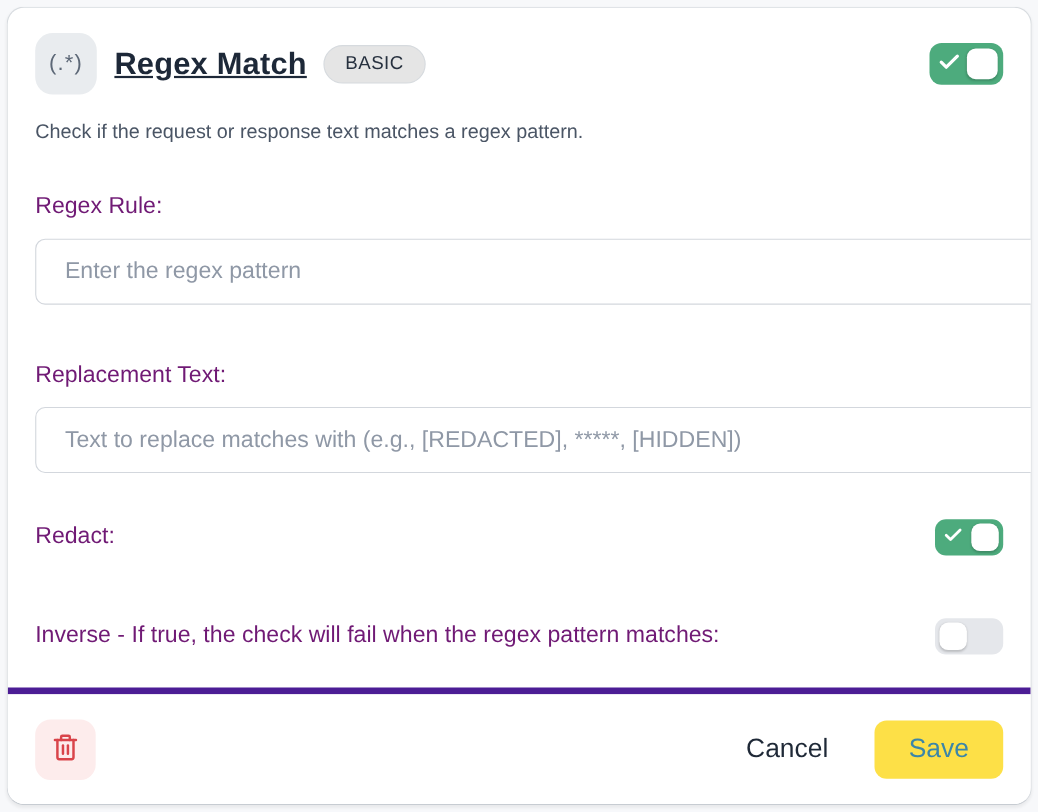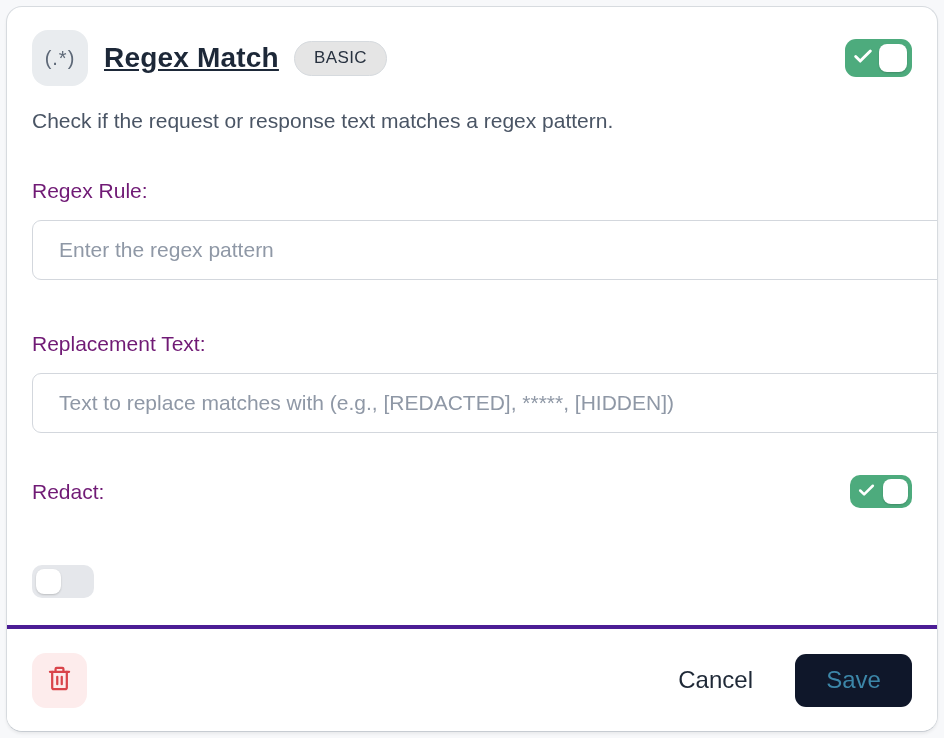--- a/index.html
+++ b/index.html
@@ -60,21 +60,21 @@
   }
   .switch.lg .knob { top: 5px; width: 28px; height: 28px; }
   .switch[data-state="on"] .knob { left: auto; right: 4px; }
   .switch.lg[data-state="on"] .knob { right: 5px; }
   .switch .check { display: none; position: absolute; left: 7px; top: 50%; transform: translateY(-50%); }
   .switch[data-state="on"] .check { display: block; }
 
   
   .desc {
     margin-top: 22px;
-    font-size: 21px; color: #4a5565; line-height: 1.25;
+    font-size: 18px; color: #4a5565; line-height: 1.25;
   }
   .field-label {
     display: block;
     font-size: 21px; color: #701a75;
   }
   .label-1 { margin-top: 45px; }
   .label-2 { margin-top: 52px; }
   .text-input {
     display: block; width: 944px; height: 60px;
     margin-top: 17px; padding: 0 26px;
@@ -88,41 +88,41 @@
     display: flex; align-items: center; justify-content: space-between;
   }
   .row-redact { margin-top: 42px; }
   .row-inverse { margin-top: 57px; }
   .toggle-row .field-label { margin: 0; }
 
   
   .footer {
     position: absolute; left: 0; right: 0; bottom: 0;
     height: 106px;
-    border-top: 4px solid #4c1d95;
+    border-top: 6px solid #4c1d95;
     display: flex; align-items: center;
     padding: 0 25px;
     background: #ffffff;
   }
   .trash-btn {
     width: 55px; height: 55px; border-radius: 14px;
     background: #fdecec; border: none; cursor: pointer;
     display: flex; align-items: center; justify-content: center;
   }
   .cancel-btn {
     margin-left: auto;
     background: none; border: none; cursor: pointer;
     font-size: 24px; color: #1f2937;
     font-family: "Liberation Sans", sans-serif;
     padding: 10px 6px;
   }
   .save-btn {
     margin-left: 36px;
     width: 117px; height: 53px;
-    background: #0f172a; border: none; border-radius: 11px;
+    background: #fde047; border: none; border-radius: 11px;
     cursor: pointer;
     font-size: 24px; color: #3c86a8;
     font-family: "Liberation Sans", sans-serif;
   }
 </style>
 </head>
 <body>
 
 <div class="card">
   <div class="content">
@@ -158,20 +158,21 @@
         <span class="check">
           <svg width="19" height="19" viewBox="0 0 24 24" fill="none" stroke="#ffffff" stroke-width="3.2" stroke-linecap="round" stroke-linejoin="round">
               <polyline points="20 6 9 17 4 12"></polyline>
             </svg>
         </span>
         <span class="knob"></span>
       </button>
     </div>
 
     <div class="toggle-row row-inverse">
+      <label class="field-label">Inverse - If true, the check will fail when the regex pattern matches:</label>
       <button class="switch" data-state="off">
 
         <span class="knob"></span>
       </button>
     </div>
 
   </div>
 
   <div class="footer">
     <button class="trash-btn">

